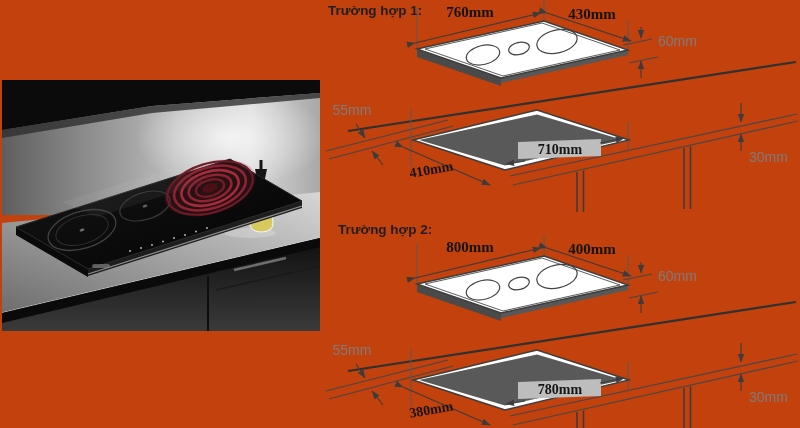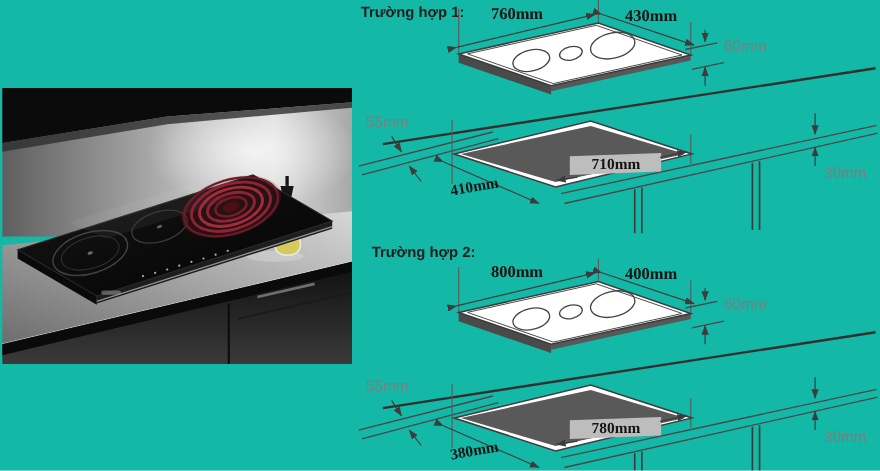--- a/index.html
+++ b/index.html
@@ -1,16 +1,16 @@
 <!DOCTYPE html>
 <html lang="vi"><head>
 <meta charset="utf-8">
 <style>
   html,body{margin:0;padding:0;background:#fff;}
-  #canvas{position:relative;width:800px;height:428px;background:#14b8a6;overflow:hidden;
+  #canvas{position:relative;width:800px;height:428px;background:#c2410c;overflow:hidden;
           font-family:"Liberation Sans", sans-serif;}
   #photo-wrap{position:absolute;left:2px;top:80px;width:318px;height:251px;}
   .case-block{position:absolute;left:320px;width:480px;overflow:hidden;}
   #case1{top:0;height:217px;}
   #case2{top:218px;height:210px;}
   .case-svg{position:absolute;left:0;top:0;}
   text.case-label{font-family:"Liberation Sans",sans-serif;font-weight:bold;font-size:13.5px;fill:#1f1f1f;}
   text.dim{font-family:"Liberation Serif","DejaVu Serif",serif;font-weight:bold;font-size:15px;fill:#141414;}
   text.dim-sm{font-family:"Liberation Serif","DejaVu Serif",serif;font-weight:bold;font-size:14px;fill:#141414;}
   text.thick{font-family:"Liberation Sans",sans-serif;font-size:14px;fill:#7d7d7d;}

